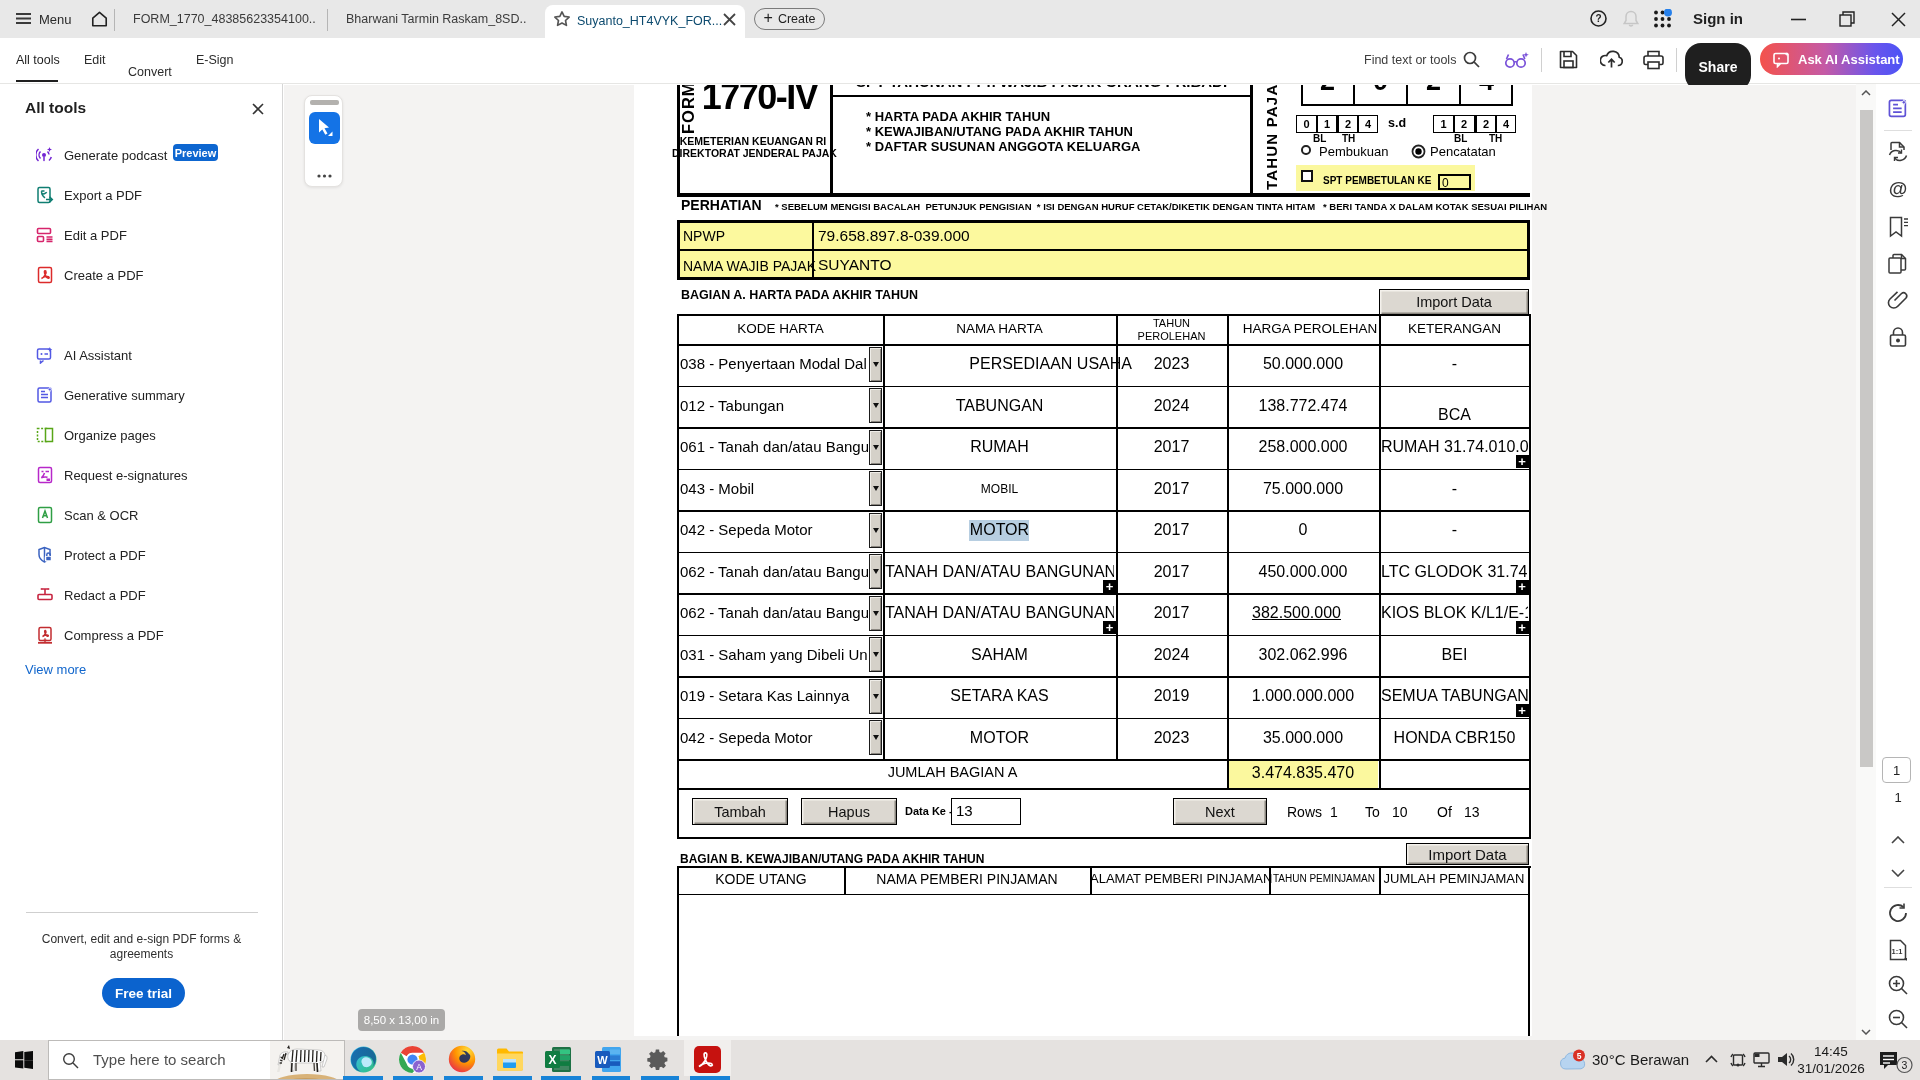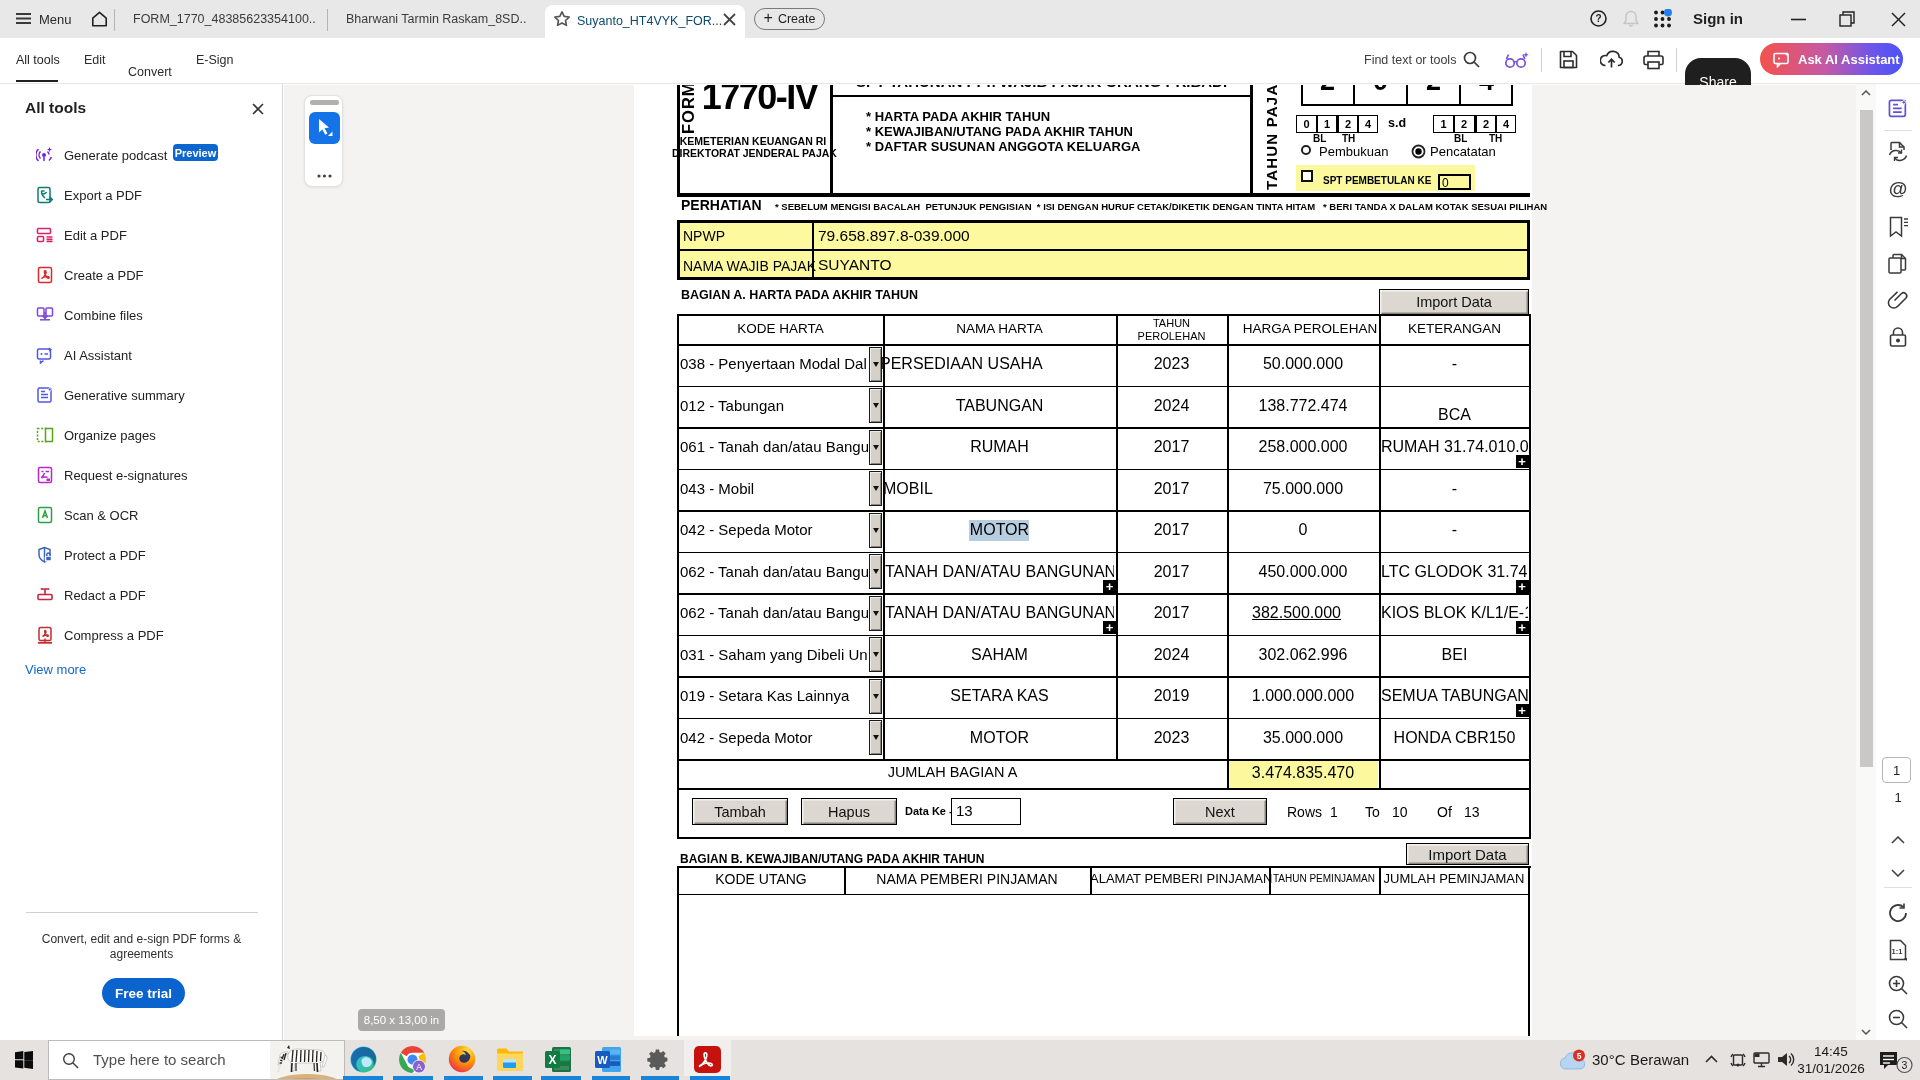--- a/index.html
+++ b/index.html
@@ -139,21 +139,21 @@
   <svg class="abs" style="left:1600px;top:11px" width="23" height="21" viewBox="0 0 23 21" fill="none" stroke="#2c2c2c" stroke-width="1.7">
         <path d="M5.5 16.5 a5 5 0 1 1 1.2-9.8 a6.5 6.5 0 0 1 12.6 1.6 a4.2 4.2 0 0 1-1.5 8.2" stroke-linejoin="round"></path>
         <path d="M11.5 18.5 v-8 M8.3 13.5 l3.2-3.2 3.2 3.2"></path>
       </svg>
   <svg class="abs" style="left:1643px;top:12px" width="21" height="20" viewBox="0 0 21 20" fill="none" stroke="#2c2c2c" stroke-width="1.6">
         <path d="M5 6 V1.5 h11 V6"></path>
         <path d="M5 14.5 H2.5 a1.5 1.5 0 0 1-1.5-1.5 V8 a2 2 0 0 1 2-2 h15 a2 2 0 0 1 2 2 v5 a1.5 1.5 0 0 1-1.5 1.5 H16"></path>
         <rect x="5" y="12" width="11" height="6.5"></rect>
       </svg>
   <div class="abs" style="left:1676px;top:10px;width:1px;height:24px;background:#d0d0d0"></div>
-  <div class="abs ctr" style="left:1685px;top:20px;width:66px;height:48px;background:#1f1f1f;border-radius:16px;color:#fff;font-size:14px;font-weight:normal">Share</div>
+  <div class="abs ctr" style="left:1685px;top:5px;width:66px;height:48px;background:#1f1f1f;border-radius:16px;color:#fff;font-size:14px;font-weight:bold">Share</div>
   <div class="abs flex" style="left:1760px;top:5px;width:143px;height:32px;background:linear-gradient(90deg,#f4524b,#c55aa5 45%,#6a55ec 80%,#4b53f6);border-radius:16px;color:#fff">
     <svg style="margin-left:13px" width="19" height="17" viewBox="0 0 19 17" fill="none" stroke="#fff" stroke-width="1.6">
           <rect x="1" y="2.5" width="14" height="10" rx="1.5"></rect>
           <path d="M4.5 12.5 v3 l3-3"></path>
           <path d="M14 1 l.6 1.6 1.6.6 -1.6.6 -.6 1.6 -.6 -1.6 -1.6 -.6 1.6 -.6z" fill="#fff" stroke="none"></path>
           <circle cx="6" cy="7.5" r="1" fill="#fff" stroke="none"></circle>
         </svg>
     <span style="margin-left:6px;font-size:13px;font-weight:bold;white-space:nowrap">Ask AI Assistant</span>
   </div>
 </div>
@@ -191,29 +191,20 @@
           <path d="M10.5 11 h6 M10.5 13.2 h6 M10.5 15.4 h6"></path>
         </svg>
     <div class="toollbl">Edit a PDF</div>
   </div>
   <div class="toolrow" style="top:171px">
     <svg class="toolico" viewBox="0 0 18 18" fill="none" stroke="#dc2b2b" stroke-width="1.5">
           <rect x="2.5" y="1.5" width="13" height="15" rx="1.5"></rect>
           <path d="M5.5 12.5 c1-.3 2.5-1.7 3.5-3.3 .8-1.3 1.3-3.4 .8-4.2 -.4-.6-1.3-.4-1.4.5 -.2 1.5 1.6 6 3.4 6.6 .9.3 1.6-.2 1.3-.8 -.4-.8-3.2-1-4.8-.4 -1.1.4-2.3 1.3-2.8 1.6z"></path>
         </svg>
     <div class="toollbl">Create a PDF</div>
-  </div>
-  <div class="toolrow" style="top:211px">
-    <svg class="toolico" viewBox="0 0 18 18" fill="none" stroke="#8046d8" stroke-width="1.5">
-          <rect x="1.5" y="2" width="6.5" height="8" rx="1"></rect>
-          <rect x="10" y="2" width="6.5" height="8" rx="1"></rect>
-          <path d="M9 6 v6 M6.5 9.5 l2.5 3 2.5-3" stroke-linejoin="round"></path>
-          <path d="M4 13.8 h10"></path>
-        </svg>
-    <div class="toollbl">Combine files</div>
   </div>
   <div class="toolrow" style="top:251px">
     <svg class="toolico" viewBox="0 0 18 18" fill="none" stroke="#5258e4" stroke-width="1.5">
           <rect x="1.5" y="3" width="13" height="10" rx="1.5"></rect>
           <path d="M4.5 14.5 v2.5 l3-2.5"></path>
           <path d="M13.8 1 l.7 1.8 1.8.7 -1.8.7 -.7 1.8 -.7-1.8 -1.8-.7 1.8-.7z" fill="#5258e4" stroke="none"></path>
           <circle cx="5.5" cy="8" r="1" fill="#5258e4" stroke="none"></circle>
           <path d="M8.5 8 h3.5"></path>
         </svg>
     <div class="toollbl">AI Assistant</div>
@@ -376,40 +367,40 @@
   <div class="abs" style="left:482px;top:229px;width:1.5px;height:445px;background:#000"></div>
   <div class="abs" style="left:593px;top:229px;width:1.5px;height:474px;background:#000"></div>
   <div class="abs" style="left:745px;top:229px;width:1.5px;height:474px;background:#000"></div>
   <div class="abs" style="left:44px;top:236px;width:205px;text-align:center;font-size:13.5px;line-height:15.5px;">KODE HARTA</div>
   <div class="abs" style="left:249px;top:236px;width:233px;text-align:center;font-size:13.5px;line-height:15.5px;">NAMA HARTA</div>
   <div class="abs" style="left:482px;top:232px;width:111px;text-align:center;font-size:11px;line-height:13px;">TAHUN<br>PEROLEHAN</div>
   <div class="abs" style="left:593px;top:236px;width:152px;text-align:center;font-size:13.5px;line-height:15.5px;padding-left:14px;">HARGA PEROLEHAN</div>
   <div class="abs" style="left:745px;top:236px;width:151px;text-align:center;font-size:13.5px;line-height:15.5px;">KETERANGAN</div>
   <div class="abs" style="left:46px;top:270.25px;width:188px;overflow:hidden;font-size:15px;white-space:nowrap">038 - Penyertaan Modal Dal</div>
   <div class="combo" style="left:235px;top:261.5px;height:35.0px"></div>
-  <div class="abs" style="left:246px;top:270.25px;width:233px;text-align:left;font-size:16px;line-height:18px;">PERSEDIAAN USAHA</div>
+  <div class="abs" style="left:265px;top:270.25px;width:233px;text-align:right;font-size:16px;line-height:18px;">PERSEDIAAN USAHA</div>
   <div class="abs" style="left:482px;top:270.25px;width:111px;text-align:center;font-size:16px;line-height:18px;">2023</div>
   <div class="abs" style="left:593px;top:270.25px;width:152px;text-align:center;font-size:16px;line-height:18px;">50.000.000</div>
   <div class="abs" style="left:745px;top:270.25px;width:151px;text-align:center;font-size:16px;line-height:18px;">-</div>
   <div class="abs" style="left:46px;top:311.75px;width:188px;overflow:hidden;font-size:15px;white-space:nowrap">012 - Tabungan</div>
   <div class="combo" style="left:235px;top:303.0px;height:35.0px"></div>
   <div class="abs" style="left:249px;top:311.75px;width:233px;text-align:center;font-size:16px;line-height:18px;">TABUNGAN</div>
   <div class="abs" style="left:482px;top:311.75px;width:111px;text-align:center;font-size:16px;line-height:18px;">2024</div>
   <div class="abs" style="left:593px;top:311.75px;width:152px;text-align:center;font-size:16px;line-height:18px;">138.772.474</div>
   <div class="abs" style="left:745px;top:321px;width:151px;text-align:center;font-size:16px;line-height:18px;">BCA</div>
   <div class="abs" style="left:46px;top:353.25px;width:188px;overflow:hidden;font-size:15px;white-space:nowrap">061 - Tanah dan/atau Bangu</div>
   <div class="combo" style="left:235px;top:344.5px;height:35.0px"></div>
   <div class="abs" style="left:249px;top:353.25px;width:233px;text-align:center;font-size:16px;line-height:18px;">RUMAH</div>
   <div class="abs" style="left:482px;top:353.25px;width:111px;text-align:center;font-size:16px;line-height:18px;">2017</div>
   <div class="abs" style="left:593px;top:353.25px;width:152px;text-align:center;font-size:16px;line-height:18px;">258.000.000</div>
   <div class="abs" style="left:747px;top:353.25px;width:147px;overflow:hidden;font-size:16px;white-space:nowrap">RUMAH 31.74.010.00</div>
   <div class="plus" style="left:881.5px;top:370.0px">+</div>
   <div class="abs" style="left:46px;top:394.75px;width:188px;overflow:hidden;font-size:15px;white-space:nowrap">043 - Mobil</div>
   <div class="combo" style="left:235px;top:386.0px;height:35.0px"></div>
-  <div class="abs" style="left:249px;top:394.75px;width:233px;font-size:16px;line-height:18px;">MOBIL</div>
+  <div class="abs" style="left:249px;top:394.75px;width:233px;text-align:center;font-size:12px;line-height:18px;">MOBIL</div>
   <div class="abs" style="left:482px;top:394.75px;width:111px;text-align:center;font-size:16px;line-height:18px;">2017</div>
   <div class="abs" style="left:593px;top:394.75px;width:152px;text-align:center;font-size:16px;line-height:18px;">75.000.000</div>
   <div class="abs" style="left:745px;top:394.75px;width:151px;text-align:center;font-size:16px;line-height:18px;">-</div>
   <div class="abs" style="left:46px;top:436.25px;width:188px;overflow:hidden;font-size:15px;white-space:nowrap">042 - Sepeda Motor</div>
   <div class="combo" style="left:235px;top:427.5px;height:35.0px"></div>
   <div class="abs" style="left:335px;top:434.75px;width:60px;height:21px;background:#b7cee1"></div>
   <div class="abs" style="left:249px;top:436.25px;width:233px;text-align:center;font-size:16px;line-height:18px;">MOTOR</div>
   <div class="abs" style="left:482px;top:436.25px;width:111px;text-align:center;font-size:16px;line-height:18px;">2017</div>
   <div class="abs" style="left:593px;top:436.25px;width:152px;text-align:center;font-size:16px;line-height:18px;">0</div>
   <div class="abs" style="left:745px;top:436.25px;width:151px;text-align:center;font-size:16px;line-height:18px;">-</div>

